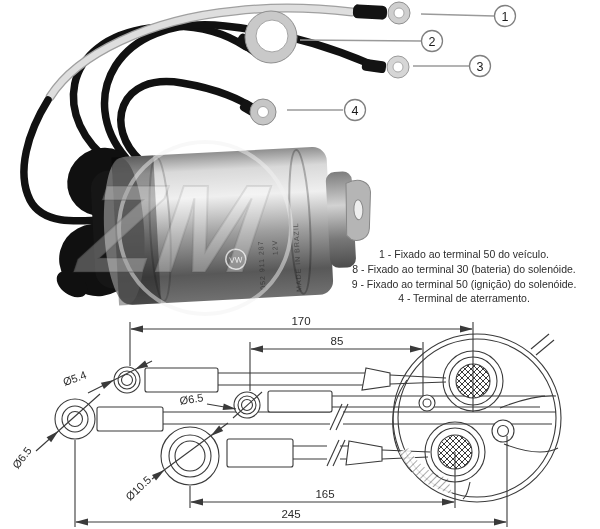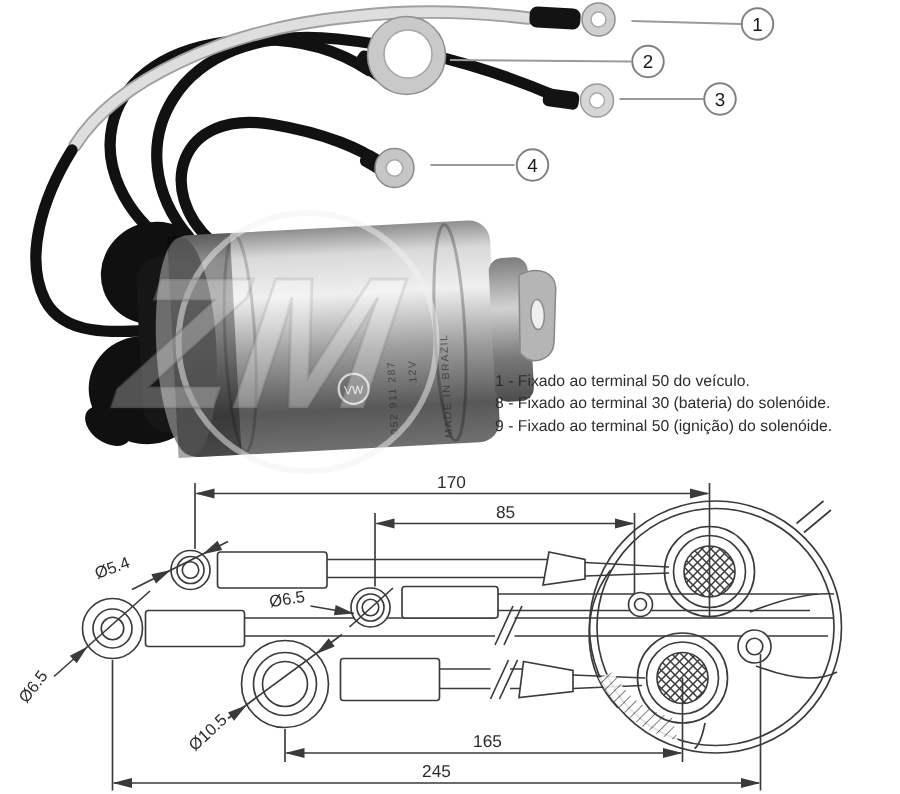--- a/index.html
+++ b/index.html
@@ -1,21 +1,21 @@
 <!DOCTYPE html>
 <html><head>
 <meta charset="utf-8">
 <style>
   html,body{margin:0;padding:0;background:#fff;}
   .stage{position:relative;width:600px;height:529px;background:#fff;overflow:hidden;
          font-family:"Liberation Sans",sans-serif;}
   .stage svg{position:absolute;left:0;top:0;}
   .legend{position:absolute;left:330px;top:247px;width:268px;color:#2d2d2d;
           font-size:10.5px;line-height:14.8px;letter-spacing:0;}
-  .legend div{white-space:nowrap;}
+  .legend div{white-space:nowrap;text-align:center;}
   .dim-text{font-size:11.5px;fill:#2b2b2b;}
   .dia-text{font-size:11px;fill:#2b2b2b;}
   .callout-num{font-size:12.5px;fill:#1a1a1a;}
   .mark-text{font-size:7px;fill:rgba(35,35,35,0.6);letter-spacing:1px;}
 </style>
 </head>
 <body>
 
 <div class="stage">
 <svg width="600" height="529" viewBox="0 0 600 529">
@@ -265,14 +265,15 @@
       <text class="dia-text" x="192" y="403" text-anchor="middle" transform="rotate(-9 192 403)">Ø6.5</text>
       <text class="dia-text" x="141" y="491" text-anchor="middle" transform="rotate(-43 141 491)">Ø10.5</text>
     </g>
   </g>
 </svg>
 
 <div class="legend">
   <div>1 - Fixado ao terminal 50 do veículo.</div>
   <div>8 - Fixado ao terminal 30 (bateria) do solenóide.</div>
   <div>9 - Fixado ao terminal 50 (ignição) do solenóide.</div>
+  <div>4 - Terminal de aterramento.</div>
 </div>
 </div>
 
 </body></html>

